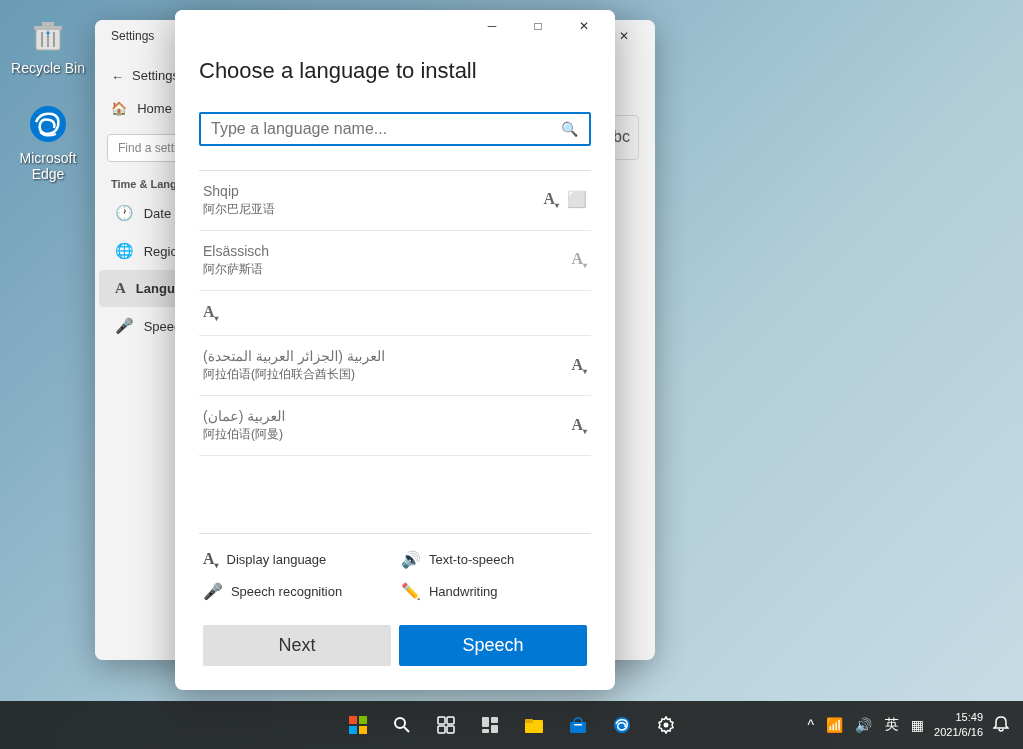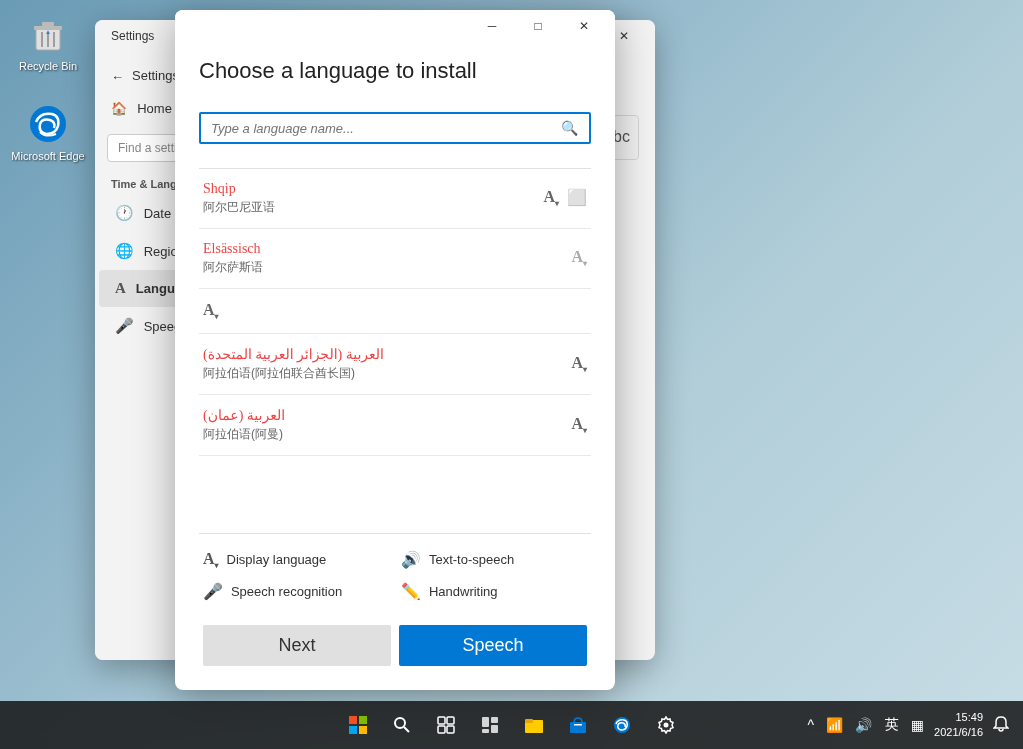--- a/index.html
+++ b/index.html
@@ -32,21 +32,21 @@
     .desktop-icon .icon-img {
       width: 48px;
       height: 48px;
       display: flex;
       align-items: center;
       justify-content: center;
       font-size: 32px;
     }
     .desktop-icon .icon-label {
       color: white;
-      font-size: 11px;
+      font-size: 14px;
       text-align: center;
       text-shadow: 1px 1px 2px rgba(0,0,0,0.7);
       margin-top: 2px;
     }
 
     
     .taskbar {
       position: absolute;
       bottom: 0;
       left: 0;
@@ -268,23 +268,22 @@
       align-items: center;
       border: 2px solid #0078d4;
       border-radius: 2px;
       padding: 6px 10px;
       margin-bottom: 12px;
     }
     .lang-search-input {
       flex: 1;
       border: none;
       outline: none;
-      font-size: 13px;
-      color: #333;
-      font-style: italic;
+      font-size: 16px;
+      color: #333;
     }
     .lang-search-icon {
       font-size: 14px;
       color: #666;
     }
 
     .lang-list {
       flex: 1;
       overflow-y: auto;
       border-top: 1px solid #e0e0e0;
@@ -293,22 +292,21 @@
       padding: 12px 4px;
       border-bottom: 1px solid #e8e8e8;
       display: flex;
       align-items: center;
       justify-content: space-between;
       cursor: pointer;
     }
     .lang-item-info {}
     .lang-name {
       font-size: 14px;
-      color: #ef4444;
-      font-family: Liberation Serif, serif;
+      color: #737373;
     }
     .lang-native {
       font-size: 12px;
       color: #666;
       margin-top: 2px;
     }
     .lang-item-icons {
       display: flex;
       gap: 8px;
       color: #666;

